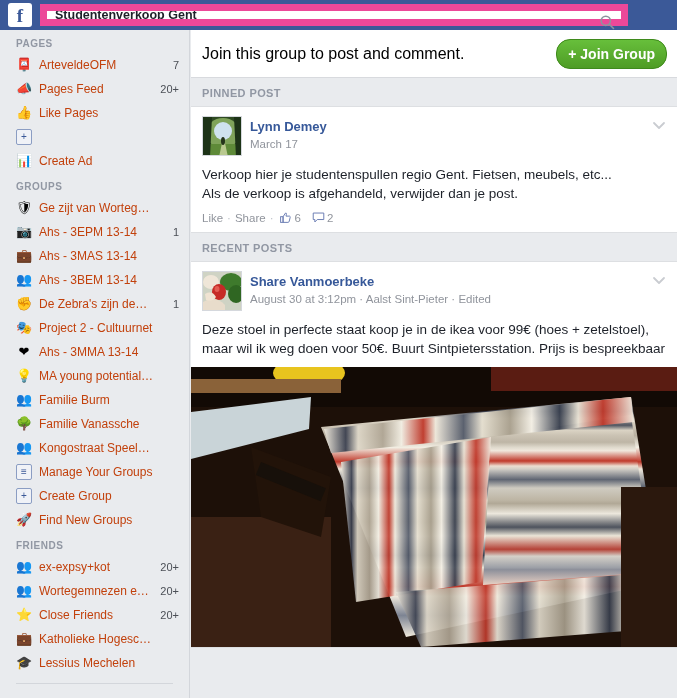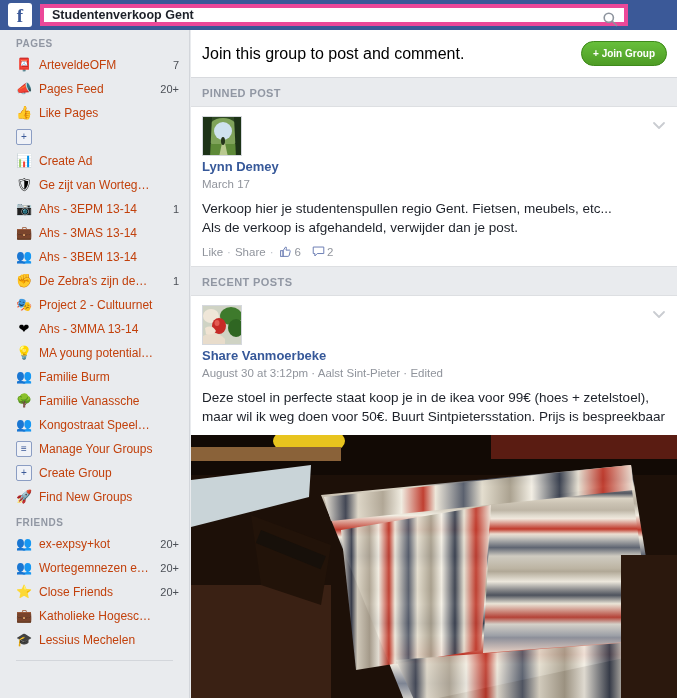--- a/index.html
+++ b/index.html
@@ -23,21 +23,21 @@
     color: #3b5998; font-weight: bold; font-size: 19px;
     font-family: "Liberation Serif", serif;
     display: flex; align-items: center; justify-content: center;
     line-height: 1;
   }
   #search-wrap {
     position: relative;
     margin-left: 8px;
     width: 588px; height: 22px;
     background: #ffffff;
-    border: 4px solid #ec4899;
+    border: 7px solid #ec4899;
     display: flex; align-items: center;
   }
   #search-input {
     border: none; outline: none;
     width: 100%; height: 100%;
     padding: 0 26px 0 8px;
     font-family: "Liberation Sans", sans-serif;
     font-size: 12.5px; font-weight: bold; color: #1d2129;
     background: transparent;
   }
@@ -99,39 +99,39 @@
     background: #ffffff;
     border-bottom: 1px solid #d8dade;
     height: 48px;
     display: flex; align-items: center; justify-content: space-between;
     padding: 0 10px 0 11px;
   }
   #join-btn {
     background: #59ab2e;
     background-image: linear-gradient(#67bf3b, #4e9c25);
     border: 1px solid #3f8a1c; border-radius: 14px;
-    color: #ffffff; font-size: 10px; font-weight: bold;
+    color: #ffffff; font-size: 14px; font-weight: bold;
     padding: 6px 11px; cursor: pointer;
     font-family: "Liberation Sans", sans-serif;
   }
 
   .section-label {
     font-size: 11px; font-weight: bold; letter-spacing: .4px;
     color: #9197a3; text-transform: uppercase;
     padding: 9px 0 7px 11px;
   }
 
   .post {
     background: #ffffff;
     border-top: 1px solid #dddfe2;
     border-bottom: 1px solid #dddfe2;
     padding: 9px 11px 8px 11px;
     position: relative;
   }
-  .post-head { display: flex; align-items: flex-start; flex-direction: column; }
+  .post-head { display: flex; align-items: flex-start; }
   .avatar {
     width: 40px; height: 40px; margin-right: 8px;
     flex: 0 0 40px; overflow: hidden;
     border: 1px solid #d5d8dd;
   }
   .avatar svg { display: block; }
   .post-meta { padding-top: 1px; }
   .post-author {
     font-size: 13px; font-weight: bold; color: #365899;
     cursor: pointer; display: inline-block;
@@ -187,20 +187,21 @@
       <span class="nav-ico">👍</span>
       <span class="nav-label">Like Pages</span>
     </div>
     <div class="nav-item">
       <span class="nav-ico box">+</span>
     </div>
     <div class="nav-item">
       <span class="nav-ico">📊</span>
       <span class="nav-label">Create Ad</span>
     </div>
+    <div class="sec-head">Groups</div>
     <div class="nav-item">
       <span class="nav-ico">🛡</span>
       <span class="nav-label">Ge zijt van Worteg…</span>
     </div>
     <div class="nav-item">
       <span class="nav-ico">📷</span>
       <span class="nav-label">Ahs - 3EPM 13-14</span>
       <span class="nav-badge">1</span>
     </div>
     <div class="nav-item">

